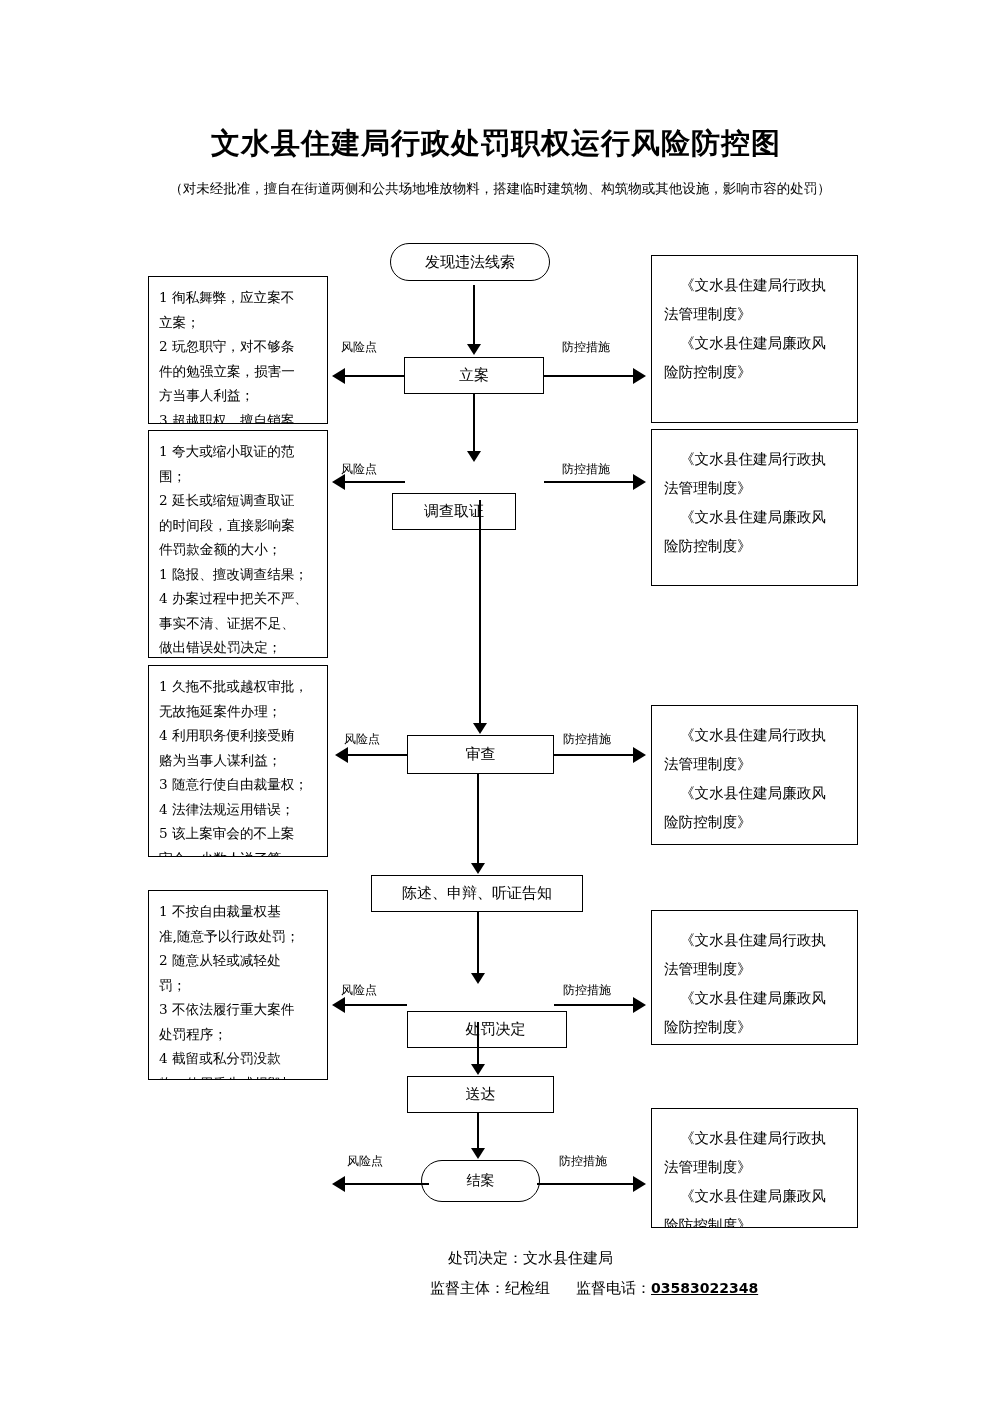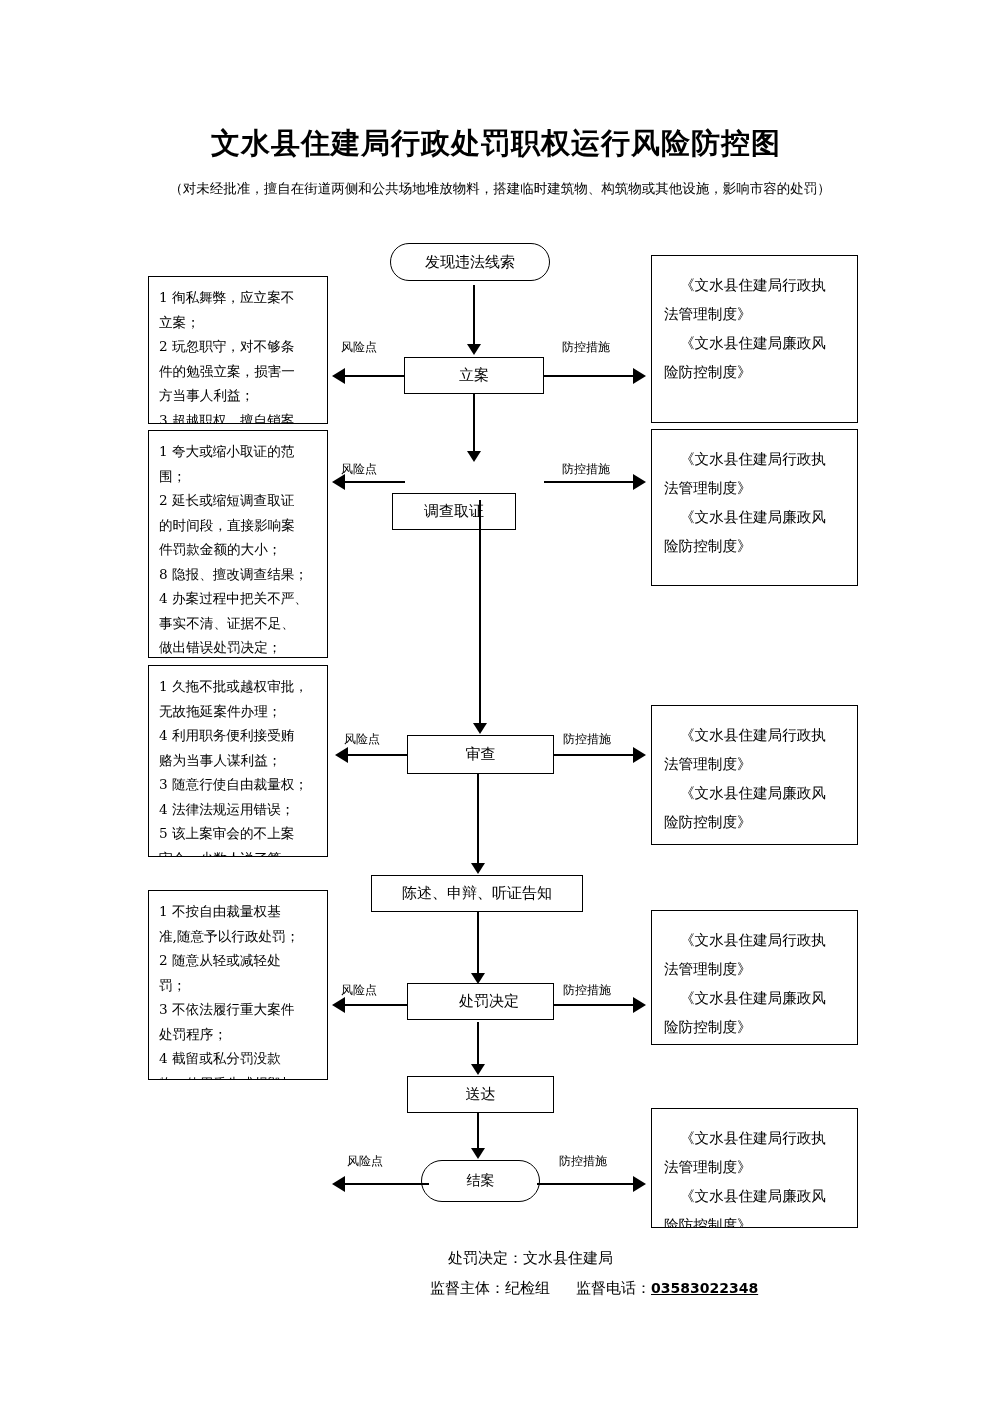--- a/index.html
+++ b/index.html
@@ -112,21 +112,21 @@
   </div>
 
   <div class="box node" style="left:371px;top:875px;width:212px;height:37px;">
     <span>陈述、申辩、听证告知</span>
   </div>
 
   <div class="box node" style="left:407px;top:735px;width:147px;height:39px;">
     <span>审查</span>
   </div>
 
-  <div class="box node" style="left:407px;top:983px;width:147px;height:37px;padding-left:17px;">
+  <div class="box node" style="left:407px;top:1011px;width:160px;height:37px;padding-left:17px;">
     <span>处罚决定</span>
   </div>
 
   <div class="box node" style="left:407px;top:1076px;width:147px;height:37px;">
     <span>送达</span>
   </div>
 
   <div class="box node rounded" style="left:421px;top:1160px;width:119px;height:42px;font-size:14px;">
     <span>结案</span>
   </div>
@@ -200,21 +200,21 @@
     <div class="ln">方当事人利益；</div>
     <div class="ln">3 超越职权，擅自销案。</div>
   </div>
 
   <div class="box sidebox" style="left:148px;top:430px;width:180px;height:228px;">
     <div class="ln">1 夸大或缩小取证的范</div>
     <div class="ln">围；</div>
     <div class="ln">2 延长或缩短调查取证</div>
     <div class="ln">的时间段，直接影响案</div>
     <div class="ln">件罚款金额的大小；</div>
-    <div class="ln">8 隐报、擅改调查结果；</div>
+    <div class="ln">1 隐报、擅改调查结果；</div>
     <div class="ln">4 办案过程中把关不严、</div>
     <div class="ln">事实不清、证据不足、</div>
     <div class="ln">做出错误处罚决定；</div>
 
   </div>
 
   <div class="box sidebox" style="left:148px;top:665px;width:180px;height:192px;">
     <div class="ln">1 久拖不批或越权审批，</div>
     <div class="ln">无故拖延案件办理；</div>
     <div class="ln">4 利用职务便利接受贿</div>

